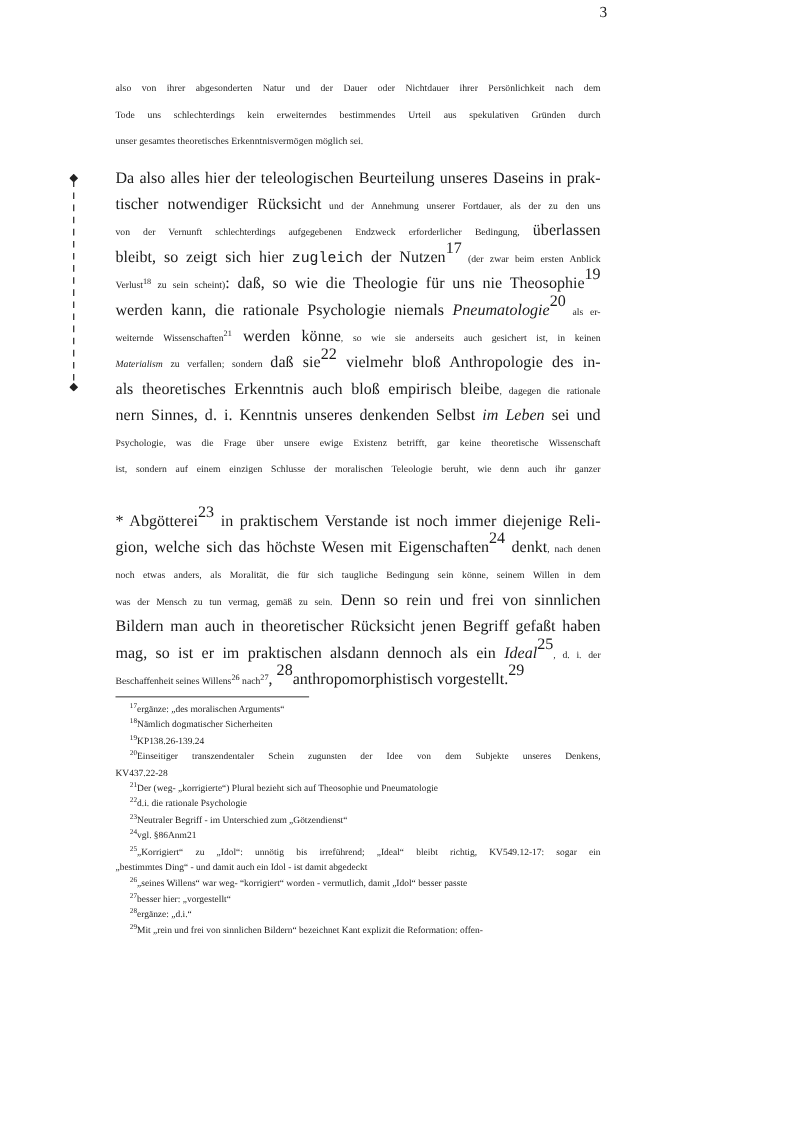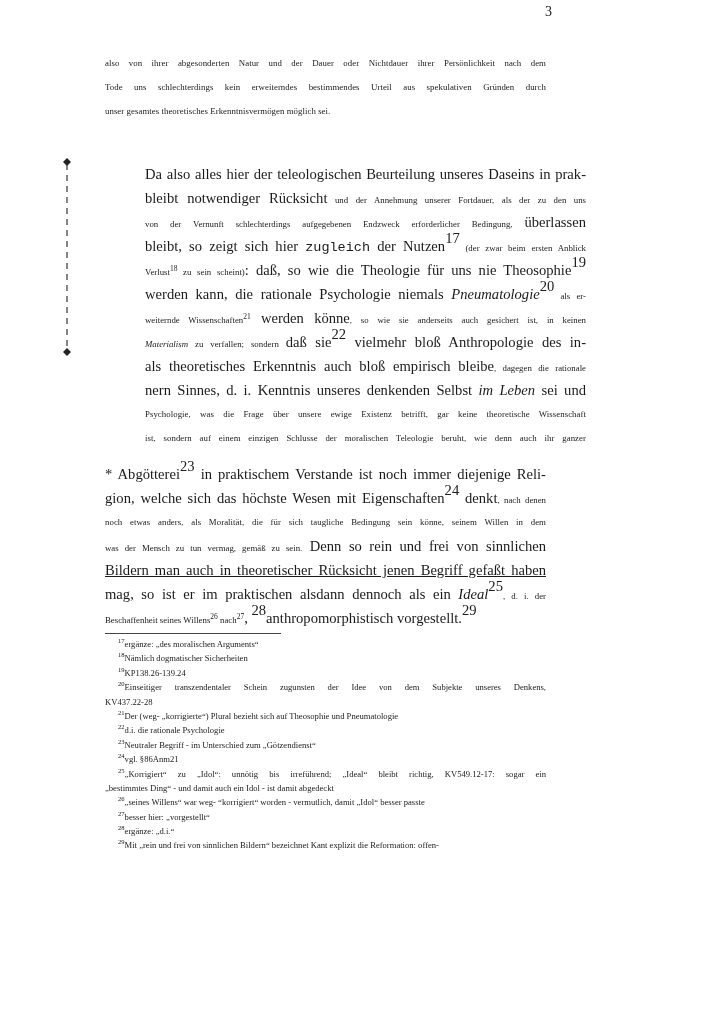--- a/index.html
+++ b/index.html
@@ -6,22 +6,22 @@
     body {
       width: 724px; height: 1024px; position: relative; overflow: hidden;
       font-family: "DejaVu Serif", "Liberation Serif", serif;
       color: #1a1a1a;
     }
     .page-number {
       position: absolute; top: 4px; right: 172px;
       font-family: "Liberation Serif", serif; font-size: 14px;
     }
     .block { position: absolute; left: 105px; width: 441px; }
-    .text-block-1 { top: 51px; }
-    .text-block-2 { top: 162px; margin-left: 40px; }
+    .text-block-1 { top: 68px; }
+    .text-block-2 { top: 150px; }
     .text-block-3 { top: 462px; }
     .line {
       white-space: nowrap; display: flex; justify-content: space-between; align-items: baseline;
       font-family: "Liberation Serif", serif;
     }
     .small { font-size: 8.8px; height: 24px; line-height: 24px; letter-spacing: 0.05px; }
     .large { font-size: 14.6px; height: 24px; line-height: 24px; }
     .line span { white-space: pre; }
     .sm { font-size: 8.8px; }
     .lg { font-size: 14.6px; }
@@ -61,21 +61,21 @@
   <path d="M4 0 L8 4 L4 8 L0 4 Z" fill="#222"></path>
   <line x1="4" y1="6" x2="4" y2="190" stroke="#333" stroke-width="1.2" stroke-dasharray="6,5"></line>
   <path d="M4 190 L8 194 L4 198 L0 194 Z" fill="#222"></path>
 </svg>
 
 <div class="block text-block-2">
   <div class="line large">
       <span class="lg" style="display: block; width: 100%; text-align: justify; text-align-last: justify; white-space: normal;">Da also alles hier der  teleologischen Beurteilung unseres Daseins in prak-</span>
     </div>
   <div class="line large">
-      <span style="display: block; width: 100%; text-align: justify; text-align-last: justify; white-space: normal;"><span class="lg">bleibt notwendiger Rücksicht</span><span class="sm"> und der Annehmung unserer Fortdauer, als der zu den uns</span></span>
+      <span style="display: block; width: 100%; text-align: justify; text-align-last: justify; white-space: normal;"><span class="lg">tischer notwendiger Rücksicht</span><span class="sm"> und der Annehmung unserer Fortdauer, als der zu den uns</span></span>
     </div>
   <div class="line large">
       <span style="display: block; width: 100%; text-align: justify; text-align-last: justify; white-space: normal;"><span class="sm">von der Vernunft schlechterdings aufgegebenen Endzweck erforderlicher Bedingung, </span><span class="lg">überlassen</span></span>
     </div>
   <div class="line large">
       <span style="display: block; width: 100%; text-align: justify; text-align-last: justify; white-space: normal;"><span class="lg">bleibt, so zeigt sich hier </span><span class="mono">zugleich</span><span class="lg"> der Nutzen</span><sup class="lg">17</sup><span class="sm"> (der zwar beim ersten Anblick</span></span>
     </div>
   <div class="line large">
       <span style="display: block; width: 100%; text-align: justify; text-align-last: justify; white-space: normal;"><span class="sm">Verlust</span><sup class="small-sup">18</sup><span class="sm"> zu sein scheint)</span><span class="lg">: daß, so wie die Theologie für uns nie Theosophie</span><sup class="lg">19</sup></span>
     </div>
@@ -109,21 +109,21 @@
   <div class="line large">
       <span style="display: block; width: 100%; text-align: justify; text-align-last: justify; white-space: normal;"><span class="lg">gion, welche sich das höchste Wesen mit Eigenschaften</span><sup class="lg">24</sup><span class="lg"> denkt</span><span class="sm">, nach denen</span></span>
     </div>
   <div class="line small">
       <span style="display: block; width: 100%; text-align: justify; text-align-last: justify; white-space: normal;">noch etwas anders, als Moralität, die für sich taugliche Bedingung sein könne, seinem Willen in dem</span>
     </div>
   <div class="line large">
       <span style="display: block; width: 100%; text-align: justify; text-align-last: justify; white-space: normal;"><span class="sm">was der Mensch zu tun vermag, gemäß zu sein.</span><span class="lg"> Denn so rein und frei von sinnlichen</span></span>
     </div>
   <div class="line large">
-      <span class="lg" style="display: block; width: 100%; text-align: justify; text-align-last: justify; white-space: normal; text-decoration: underline;">Bildern man auch in theoretischer Rücksicht jenen Begriff gefaßt haben</span>
+      <span class="lg" style="display: block; width: 100%; text-align: justify; text-align-last: justify; white-space: normal;">Bildern man auch in theoretischer Rücksicht jenen Begriff gefaßt haben</span>
     </div>
   <div class="line large">
       <span style="display: block; width: 100%; text-align: justify; text-align-last: justify; white-space: normal;"><span class="lg">mag, so ist er im praktischen alsdann dennoch als ein </span><em class="lg">Ideal</em><sup class="lg">25</sup><span class="sm">, d. i. der</span></span>
     </div>
   <div class="line large last">
       <span><span class="sm">Beschaffenheit seines Willens</span><sup class="small-sup">26</sup><span class="sm"> nach</span><sup class="small-sup">27</sup><span class="lg">, </span><sup class="lg">28</sup><span class="lg">anthropomorphistisch vorgestellt.</span><sup class="lg">29</sup></span>
     </div>
 </div>
 
 <div class="footnote-rule"></div>

